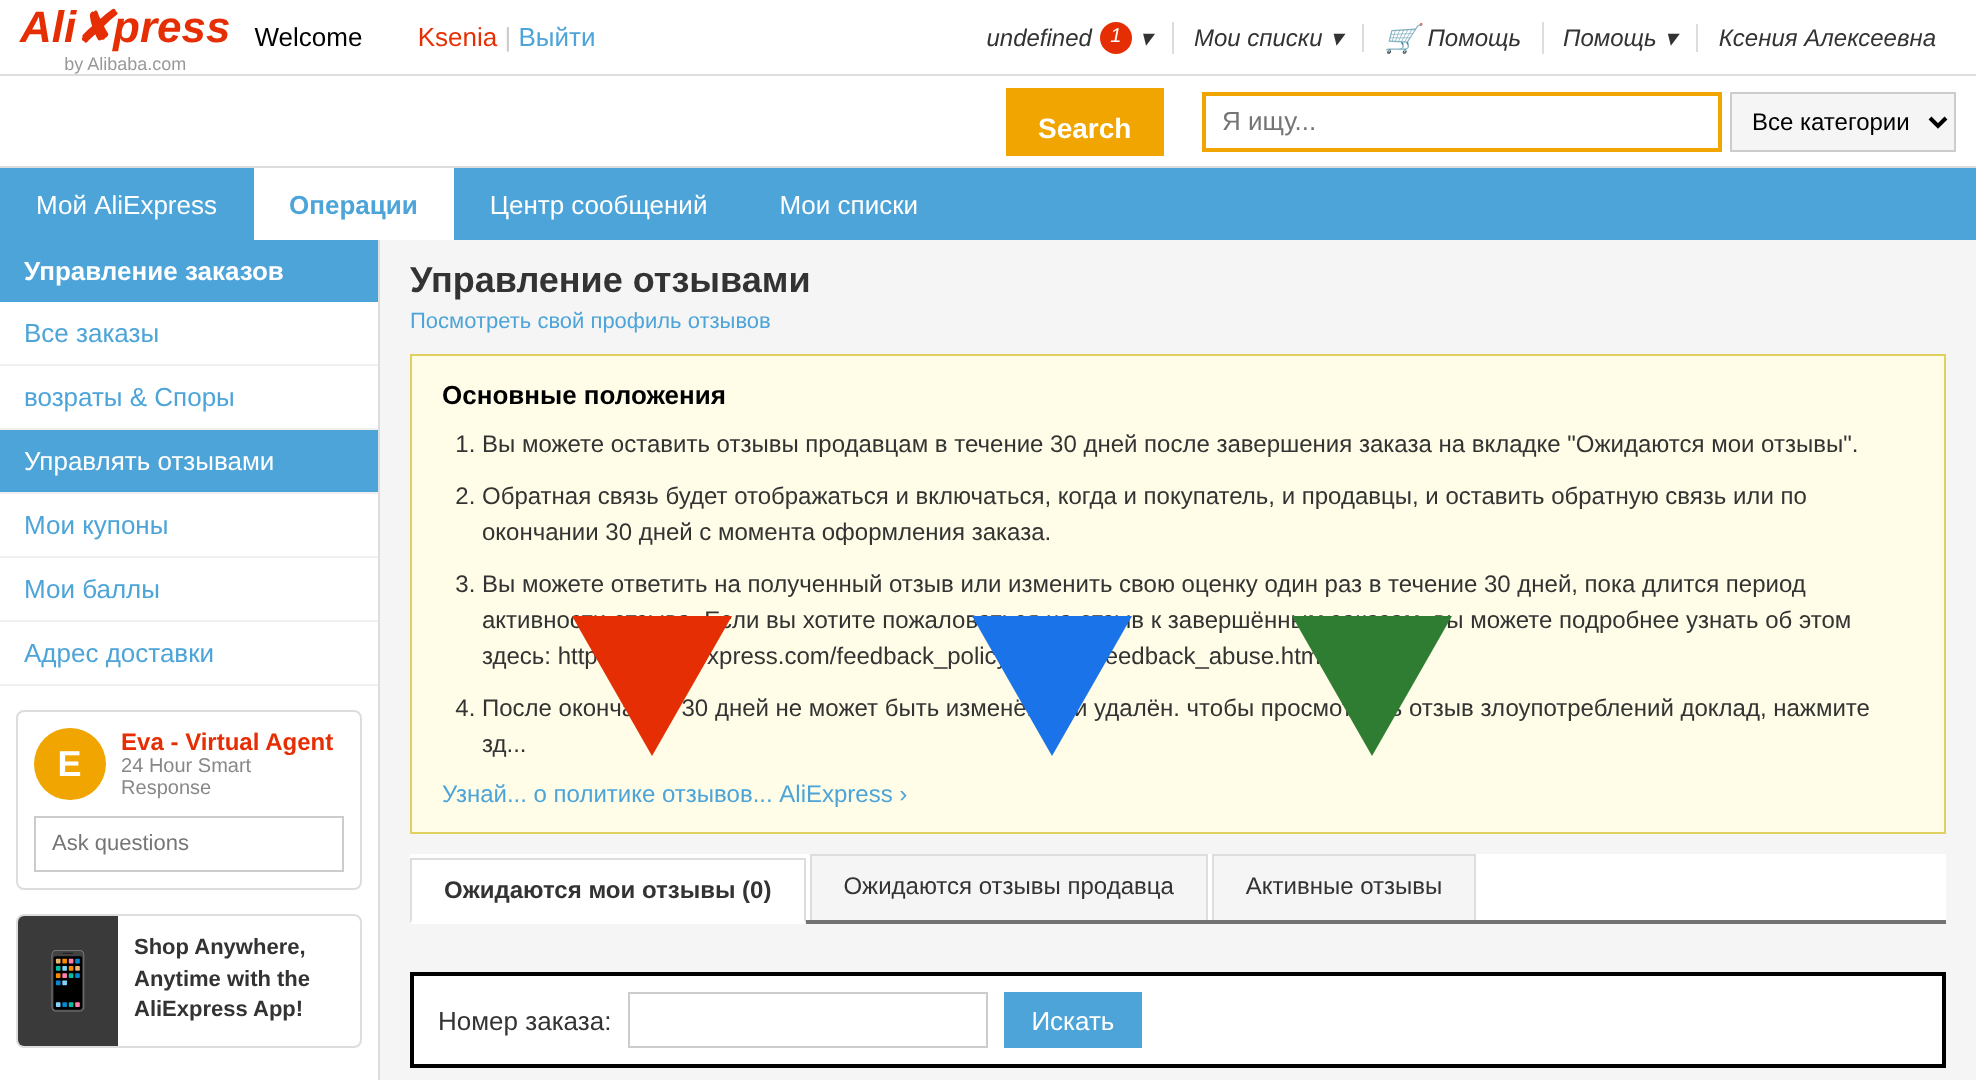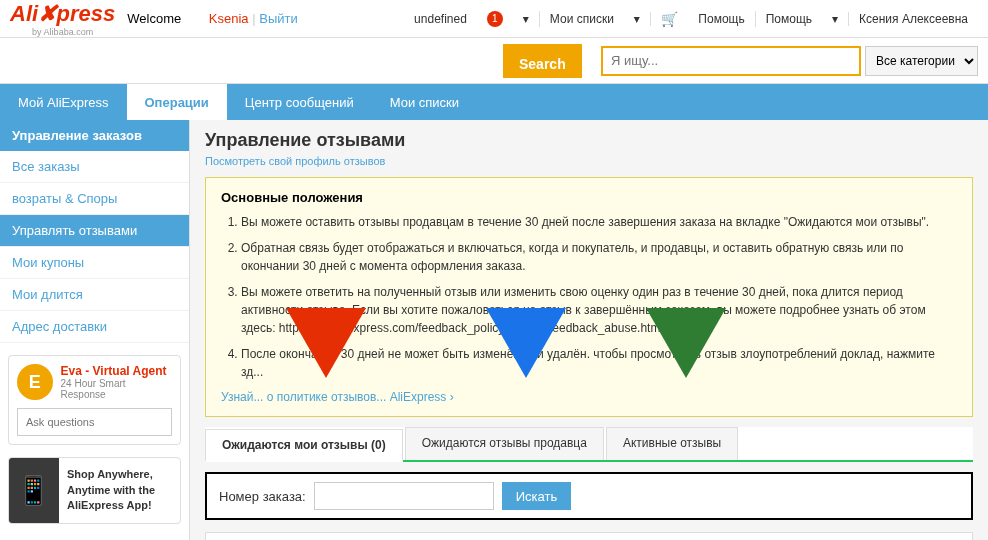--- a/index.html
+++ b/index.html
@@ -222,22 +222,22 @@
     }
     .arrow-green {
       border-top: 70px solid #2e7d32;
       left: 440px;
       top: 130px;
     }
 
     
     .tabs-bar {
       display: flex;
-      margin-bottom: 10px;
-      border-bottom: 2px solid #22c55e;
+      margin-bottom: 24px;
+      border-bottom: 2px solid #737373;
       background: #fff;
     }
     .tab-item {
       padding: 8px 16px;
       cursor: pointer;
       font-size: 12px;
       color: #333;
       border: 1px solid #ddd;
       border-bottom: none;
       margin-right: 2px;
@@ -299,21 +299,22 @@
       gap: 0;
       font-size: 12px;
     }
     .top-link-item {
       padding: 0 10px;
       border-right: 1px solid #ddd;
       cursor: pointer;
       color: #333;
       display: flex;
       align-items: center;
-      gap: 20px;
+      gap: 4px;
+      font-style: italic;
     }
     .top-link-item:last-child { border-right: none; }
     .badge {
       background: #e62e04;
       color: #fff;
       border-radius: 50%;
       width: 16px; height: 16px;
       font-size: 10px;
       display: inline-flex;
       align-items: center;
@@ -379,21 +380,21 @@
 </div>
 
 <div class="main-layout">
 
   <div class="sidebar">
     <div class="sidebar-section-title">Управление заказов</div>
     <a class="sidebar-link">Все заказы</a>
     <a class="sidebar-link">возраты &amp; Споры</a>
     <a class="sidebar-link active">Управлять отзывами</a>
     <a class="sidebar-link">Мои купоны</a>
-    <a class="sidebar-link">Мои длится</a>
+    <a class="sidebar-link">Мои баллы</a>
     <a class="sidebar-link">Адрес доставки</a>
 
     <div class="sidebar-agent">
       <div class="agent-header">
         <div class="agent-avatar">E</div>
         <div>
           <div class="agent-name">Eva - Virtual Agent</div>
           <div class="agent-subtitle">24 Hour Smart Response</div>
         </div>
       </div>

